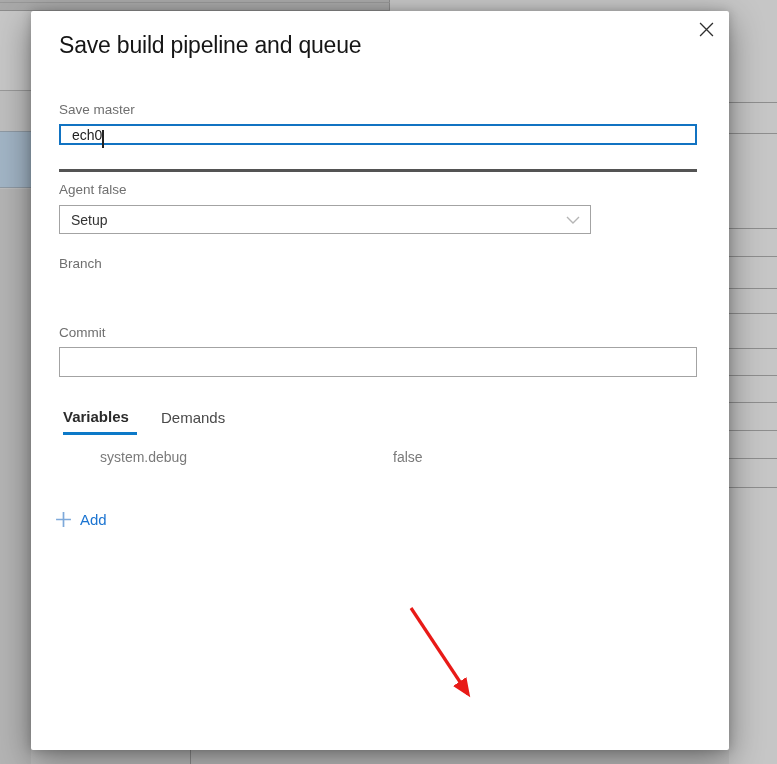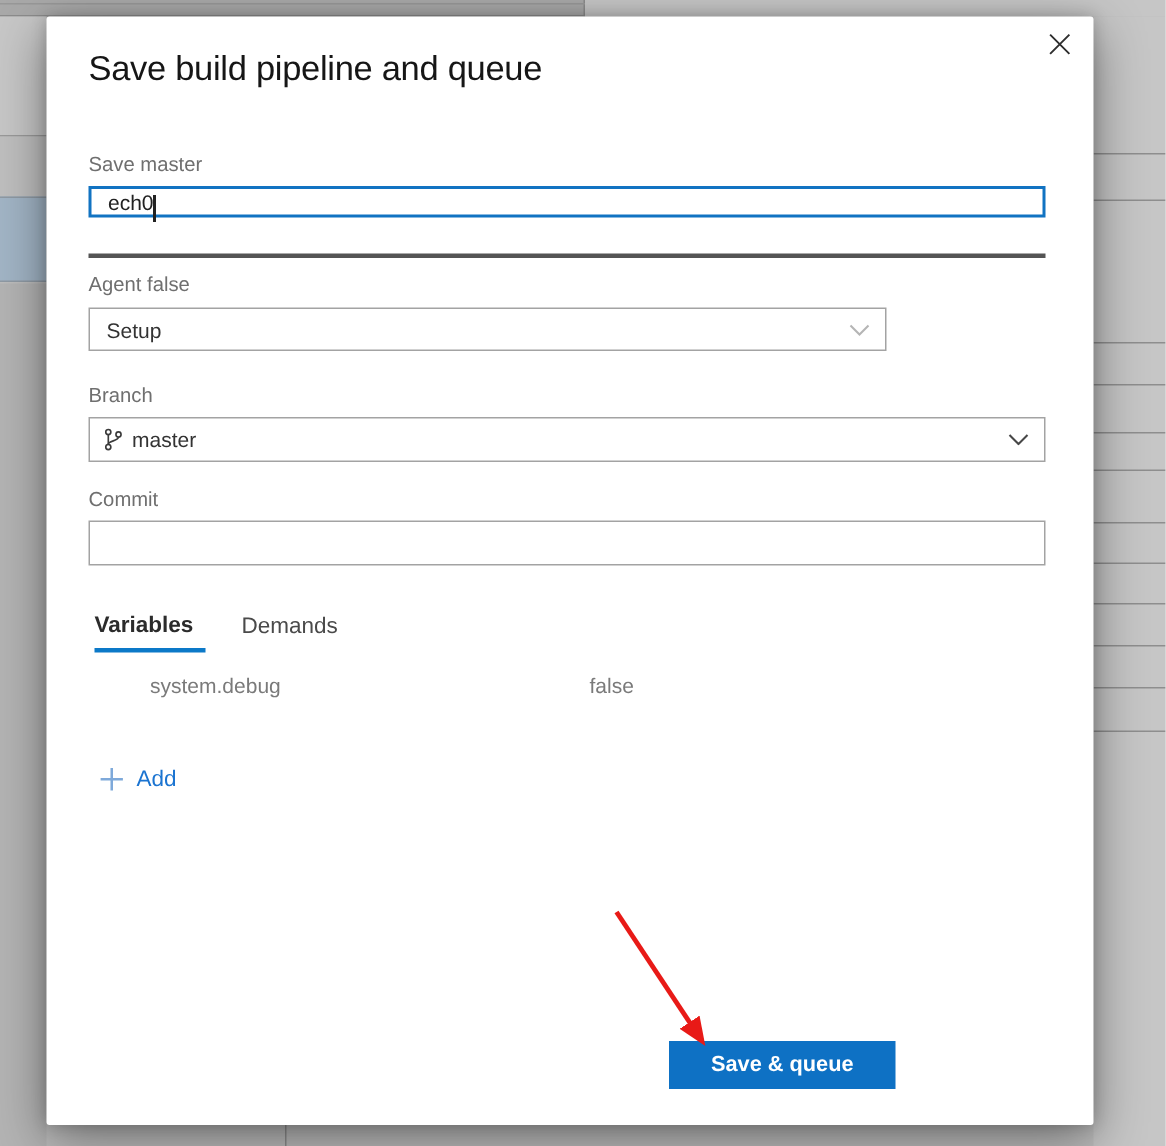--- a/index.html
+++ b/index.html
@@ -78,21 +78,21 @@
 
   .tab { position:absolute; font-size:15px; cursor:pointer; background:none; border:none;
          font-family:"Liberation Sans", sans-serif; }
   .tab-variables { left:32px; top:397px; font-weight:700; color:#2b2b2b; }
   .tab-demands { left:130px; top:398px; font-weight:400; color:#4a4a4a; }
   .tab-underline { position:absolute; left:32px; top:421px; width:74px; height:3px; background:#0c79c8; }
 
   .var-name { position:absolute; left:69px; top:438px; font-size:14px; color:#7a7a7a; }
   .var-value { position:absolute; left:362px; top:438px; font-size:14px; color:#7a7a7a; }
 
-  .add-row { position:absolute; left:35px; top:500px; display:flex; align-items:center;
+  .add-row { position:absolute; left:24px; top:500px; display:flex; align-items:center;
              gap:8px; background:none; border:none; cursor:pointer; }
   .add-row .add-lbl { font-size:15px; color:#1b74d1; font-family:"Liberation Sans", sans-serif; }
 
   .btn { position:absolute; top:683px; height:32px; border:none; cursor:pointer;
          font-family:"Liberation Sans", sans-serif; font-size:14.5px; font-weight:700; }
   .btn-save { left:415px; width:151px; background:#0e71c4; color:#ffffff; }
   .btn-cancel { left:575px; width:94px; background:#f1f1f1; color:#2b2b2b; }
 
   #arrow-overlay { position:absolute; inset:0; pointer-events:none; z-index:20; }
 </style>
@@ -146,58 +146,40 @@
   <div class="combo dd-agent">
     <span class="val">Setup</span>
     <span class="chev">
       <svg width="14" height="8" viewBox="0 0 14 8">
         <path d="M1 1 L7 7 L13 1" stroke="#b5b5b5" stroke-width="1.4" fill="none"></path>
       </svg>
     </span>
   </div>
 
   <label class="fld-label lbl-branch">Branch</label>
-  <div class="combo dd-branch">
-    <span class="branch-ic">
-      <svg width="13" height="16" viewBox="0 0 13 16">
-        <circle cx="3.2" cy="3" r="1.7" stroke="#3b3b3b" stroke-width="1.1" fill="none"></circle>
-        <circle cx="3.2" cy="13" r="1.7" stroke="#3b3b3b" stroke-width="1.1" fill="none"></circle>
-        <circle cx="10" cy="4.6" r="1.7" stroke="#3b3b3b" stroke-width="1.1" fill="none"></circle>
-        <path d="M3.2 4.8 V11.2" stroke="#3b3b3b" stroke-width="1.1" fill="none"></path>
-        <path d="M10 6.4 C10 9.2 3.2 8.6 3.2 11.2" stroke="#3b3b3b" stroke-width="1.1" fill="none"></path>
-      </svg>
-    </span>
-    <span class="val">master</span>
-    <span class="chev">
-      <svg width="14" height="8" viewBox="0 0 14 8">
-        <path d="M1 1 L7 7 L13 1" stroke="#474747" stroke-width="1.4" fill="none"></path>
-      </svg>
-    </span>
-  </div>
 
   <label class="fld-label lbl-commit">Commit</label>
   <input class="inp-commit" type="text" value="" style="">
 
   <button class="tab tab-variables">Variables</button>
   <button class="tab tab-demands">Demands</button>
   <div class="tab-underline"></div>
 
   <div class="var-name">system.debug</div>
   <div class="var-value">false</div>
 
   <button class="add-row">
     <span style="display:flex">
       <svg width="17" height="17" viewBox="0 0 16 16">
         <path d="M8 1 V15 M1 8 H15" stroke="#7ea9da" stroke-width="1.6" fill="none"></path>
       </svg>
     </span>
     <span class="add-lbl">Add</span>
   </button>
 
-  <button class="btn btn-save">Save &amp; queue</button>
 </div>
 
 <svg id="arrow-overlay" width="777" height="764" viewBox="0 0 777 764">
   <defs>
     <marker id="arrowhead" markerUnits="userSpaceOnUse" markerWidth="20" markerHeight="18" refX="15" refY="9" orient="auto">
       <path d="M0 1 L19 9 L0 17 Z" fill="#e81a17"></path>
     </marker>
   </defs>
   <line x1="411" y1="608" x2="468" y2="694" stroke="#e81a17" stroke-width="3.2" marker-end="url(#arrowhead)"></line>
 </svg>

